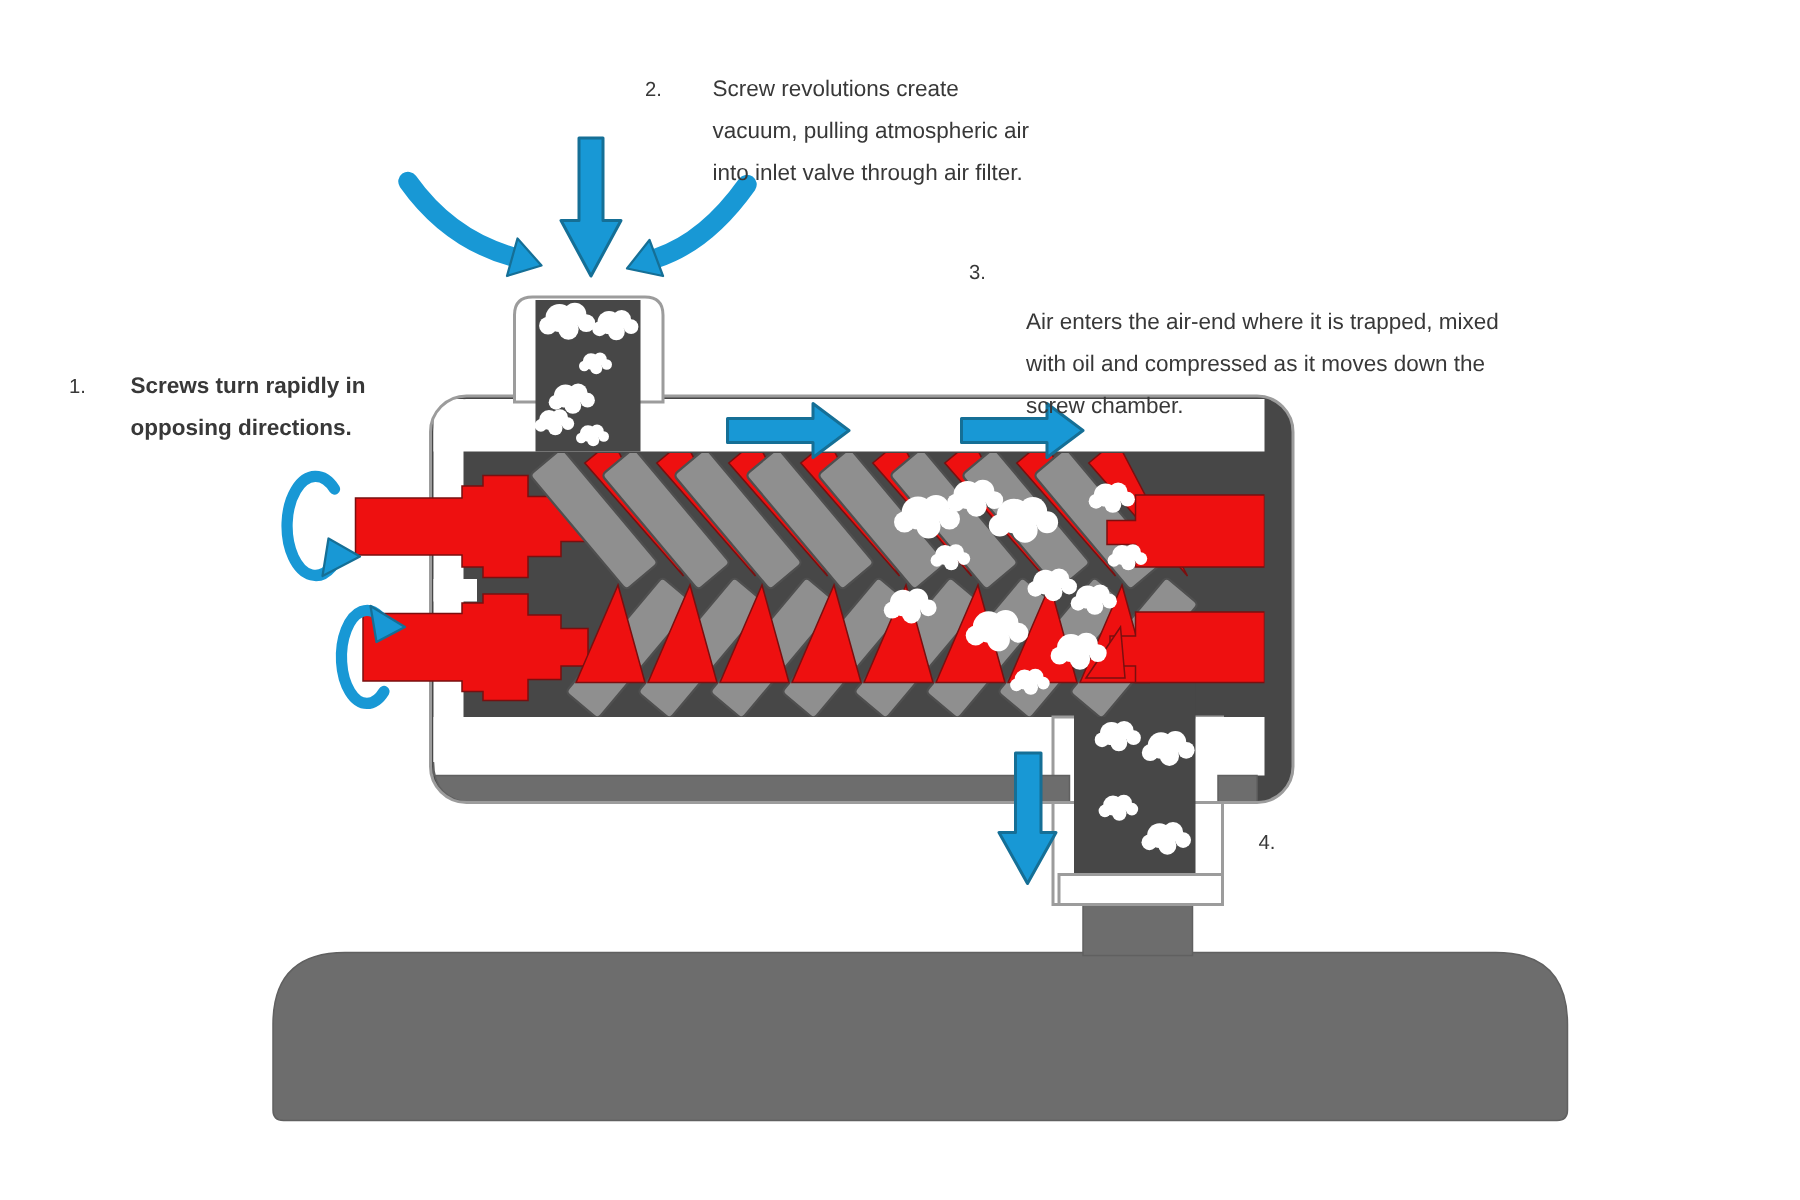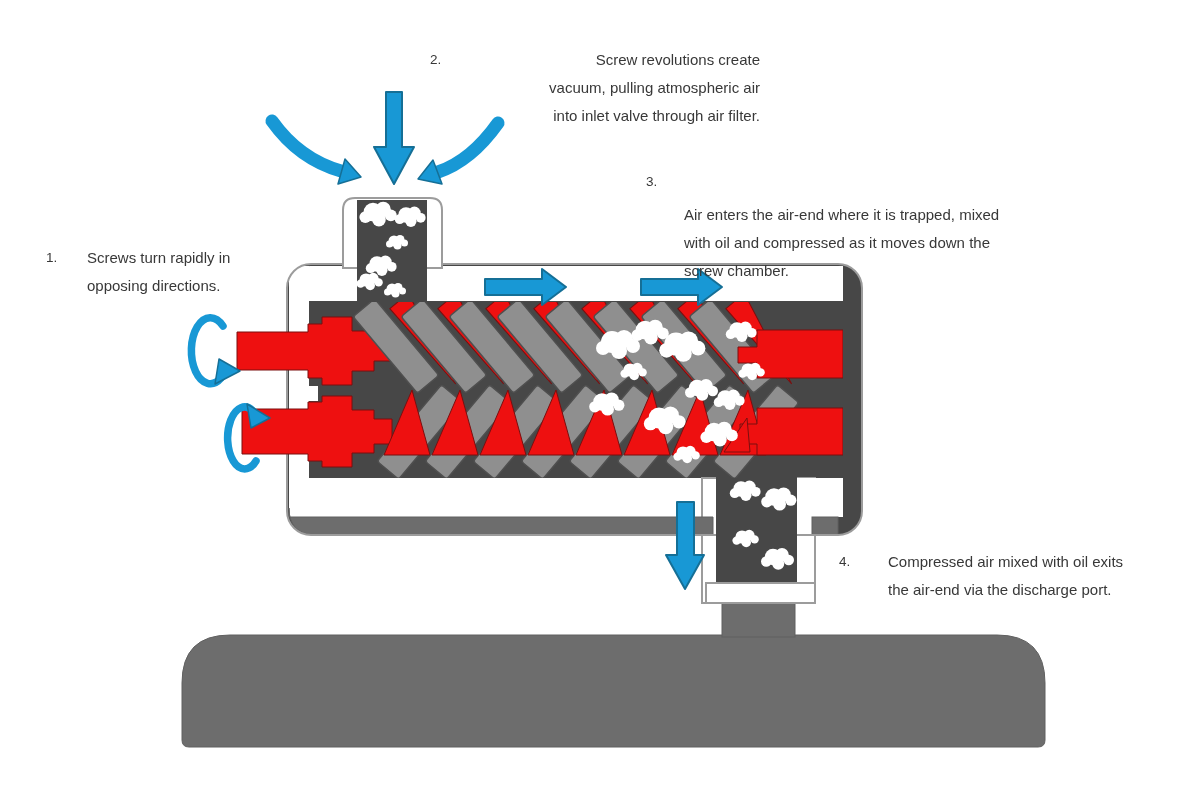--- a/index.html
+++ b/index.html
@@ -2,22 +2,22 @@
 <html style="--c-blue: #1898d5; --c-blue_dark: #156f96; --c-red: #ee1010; --c-red_dark: #7a0f0f; --c-dark: #474747; --c-metal: #6d6d6d; --c-screw_gray: #8f8f8f; --c-screw_edge: #4f4f4f; --c-light_stub: #b8b8b8; --c-outline: #9c9c9c; --c-cloud: #ffffff; --c-text: #383838;"><head>
 <meta charset="utf-8">
 <style>
   html,body{margin:0;padding:0;background:#fff;}
   .stage{position:relative;width:1200px;height:800px;background:#fff;overflow:hidden;
          font-family:"Liberation Sans",sans-serif;}
   .diagram-svg{position:absolute;left:0;top:0;}
   .ann{position:absolute;display:flex;color:var(--c-text);font-size:15px;line-height:28px;}
   .ann .num{flex:none;font-size:13.5px;}
   .ann .txt{white-space:pre-line;}
-  .ann1{left:46px;top:244px;}  .ann1 .num{width:41px;} .ann1 .txt{width:210px;}
-  .ann2{left:430px;top:46px;}  .ann2 .num{width:45px;} .ann2 .txt{width:285px;text-align:right;}
+  .ann1{left:46px;top:244px;}  .ann1 .num{width:41px;} .ann1 .txt{width:210px;font-weight:bold;}
+  .ann2{left:430px;top:46px;}  .ann2 .num{width:45px;} .ann2 .txt{width:285px;}
   .ann3{left:646px;top:168px;} .ann3 .num{width:38px;} .ann3 .txt{width:400px;margin-top:33px;}
   .ann4{left:839px;top:548px;} .ann4 .num{width:49px;} .ann4 .txt{width:310px;}
   
   .f-dark{fill:var(--c-dark);}
   .f-white{fill:#ffffff;}
   .f-white-s{fill:#ffffff;stroke:var(--c-outline);stroke-width:2;}
   .f-metal{fill:var(--c-metal);stroke:#606060;stroke-width:1;}
   .f-red{fill:var(--c-red);stroke:var(--c-red_dark);stroke-width:1;}
   .f-sgray{fill:var(--c-screw_gray);stroke:var(--c-screw_edge);stroke-width:1.5;}
   .f-stub{fill:var(--c-light_stub);stroke:#8a8a8a;stroke-width:1.5;}
@@ -188,17 +188,15 @@
 into inlet valve through air filter.</span>
   </div>
   <div class="ann ann3">
     <span class="num">3.</span>
     <span class="txt">Air enters the air-end where it is trapped, mixed
 with oil and compressed as it moves down the
 screw chamber.</span>
   </div>
   <div class="ann ann4">
     <span class="num">4.</span>
-    <span class="txt">Compressed air mixed with oil exits
-the air-end via the discharge port.</span>
   </div>
 
 </div>
 
 </body></html>

